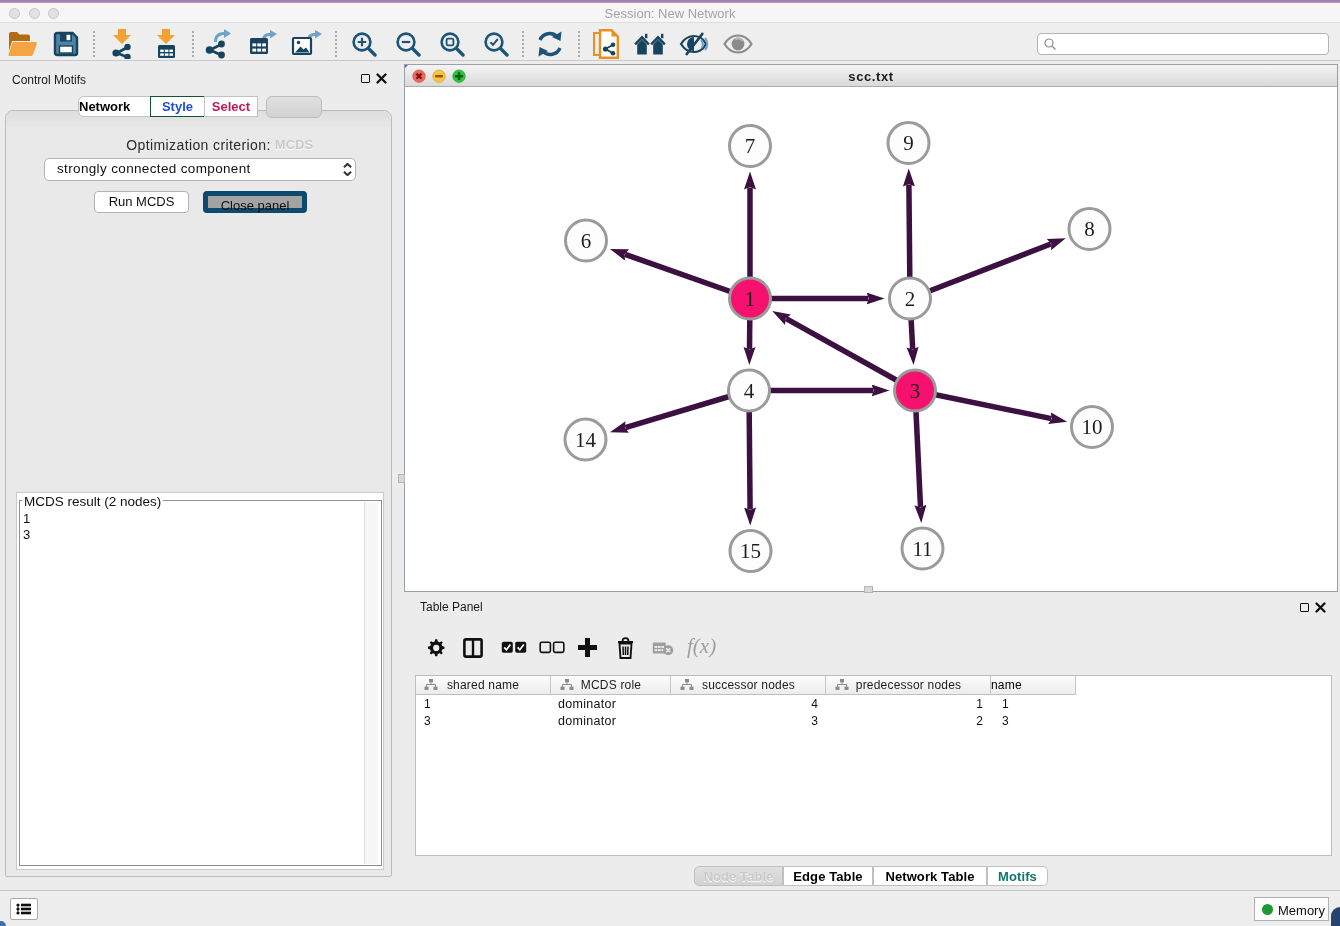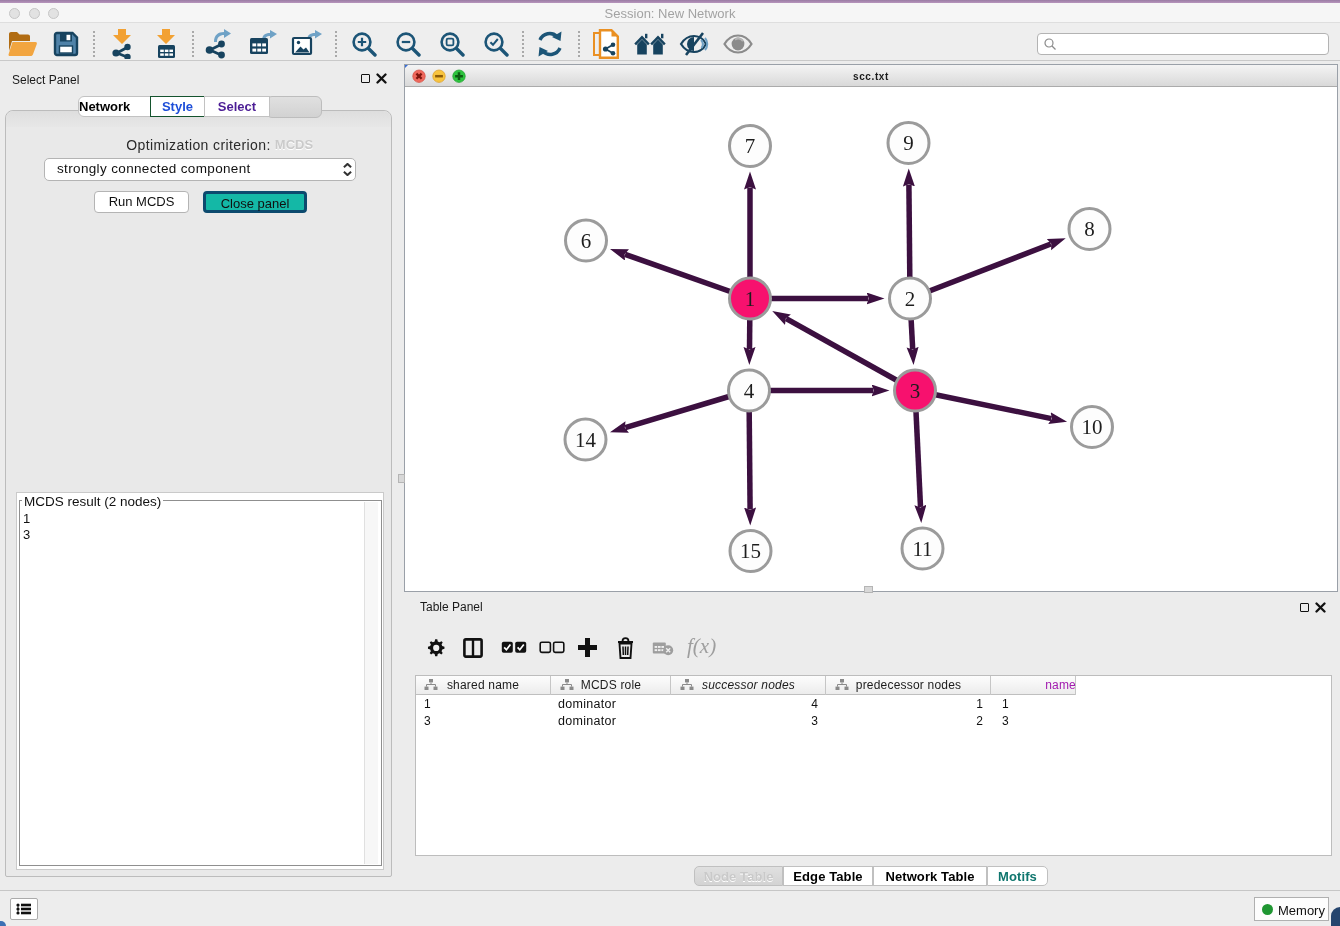--- a/index.html
+++ b/index.html
@@ -168,53 +168,53 @@
   <path d="M12 5.5 A 6.4 6.4 0 0 1 20 7" fill="none" stroke="#b5b5b5" stroke-width="2"></path>
 </svg>
 </div>
 
 <div class="abs" style="left:1037px;top:33px;width:292px;height:22px;background:#fff;border:1px solid #b3b3b3;border-radius:4px;"></div>
 <svg class="abs" style="left:1043px;top:37px;" width="14" height="14" viewBox="0 0 14 14">
     <circle cx="6" cy="6" r="4" fill="none" stroke="#8a8a8a" stroke-width="1.2"></circle>
     <line x1="9" y1="9" x2="12.5" y2="12.5" stroke="#8a8a8a" stroke-width="1.2"></line>
   </svg>
 
-<div class="abs" style="left:12px;top:73px;font-size:12px;color:#1a1a1a;">Select Panel</div>
+<div class="abs" style="left:12px;top:73px;font-size:12px;color:#1a1a1a;">Control Motifs</div>
 <div class="abs" style="left:361px;top:74px;width:9px;height:9px;border:1.5px solid #111;border-radius:1px;"></div>
 <svg class="abs" style="left:376px;top:73px;" width="11" height="11" viewBox="0 0 11 11">
     <path d="M1.5 1.5 L9.5 9.5 M9.5 1.5 L1.5 9.5" stroke="#111" stroke-width="2.3" stroke-linecap="round"></path>
   </svg>
 
 <div class="abs" style="left:5px;top:110px;width:387px;height:767px;background:#e9e9e9;border:1px solid #bcbcbc;border-radius:8px 8px 2px 2px;"></div>
 <div class="abs" style="left:6px;top:111px;width:385px;height:16px;background:linear-gradient(#dedede,#e7e7e7);border-radius:8px 8px 0 0;"></div>
 
 <div class="abs" style="left:266px;top:96px;width:56px;height:22px;background:linear-gradient(#e0e0e0,#d2d2d2);border:1px solid #bdbdbd;border-radius:6px;"></div>
 <div class="abs" style="left:266px;top:96px;width:56px;height:38px;line-height:21px;text-align:center;font-size:13px;font-weight:bold;color:#cacaca;text-shadow:0 1px 0 #fff;margin-top:38px;">MCDS</div>
 <div class="abs" style="left:78px;top:96px;width:73px;height:21px;background:#fff;border:1px solid #c2c2c2;border-radius:6px 0 0 6px;line-height:20px;text-align:left;font-size:13px;font-weight:bold;color:#000;">Network</div>
 <div class="abs" style="left:150px;top:96px;width:55px;height:21px;background:#fff;border:1px solid #14532d;line-height:20px;text-align:center;font-size:13px;font-weight:bold;color:#1d4ed8;">Style</div>
-<div class="abs" style="left:204px;top:96px;width:66px;height:21px;background:#fff;border:1px solid #c2c2c2;line-height:20px;text-align:center;font-size:13px;font-weight:bold;color:#4c1d95;">Select</div>
+<div class="abs" style="left:204px;top:96px;width:54px;height:21px;background:#fff;border:1px solid #c2c2c2;line-height:20px;text-align:center;font-size:13px;font-weight:bold;color:#be185d;">Select</div>
 
 <div class="abs" style="left:5px;top:137px;width:387px;text-align:center;font-size:14px;letter-spacing:0.4px;color:#2a2a2a;">Optimization criterion:</div>
 <div class="abs" style="left:44px;top:158px;width:312px;height:23px;background:#fff;border:1px solid #b4b4b4;border-radius:5px;"></div>
 <div class="abs" style="left:57px;top:161px;font-size:13.5px;letter-spacing:0.35px;color:#111;">strongly connected component</div>
 <svg class="abs" style="left:343px;top:163px;" width="9" height="13" viewBox="0 0 9 13">
     <path d="M0.9 4.2 L4.5 0.9 L8.1 4.2 M0.9 8.8 L4.5 12.1 L8.1 8.8" fill="none" stroke="#333" stroke-width="2" stroke-linejoin="miter"></path>
   </svg>
 <div class="abs" style="left:94px;top:191px;width:95px;height:22px;background:#fff;border:1px solid #b4b4b4;border-radius:4px;line-height:20px;text-align:center;font-size:13px;color:#111;">Run MCDS</div>
-<div class="abs" style="left:203px;top:191px;width:104px;height:22px;background:#14b8a6;border:3px solid #0c4a6e;border-radius:4px;line-height:20px;text-align:center;font-size:13px;color:#111;">Close panel</div>
+<div class="abs" style="left:203px;top:191px;width:104px;height:22px;background:#a3a3a3;border:5px solid #0c4a6e;border-radius:4px;line-height:20px;text-align:center;font-size:13px;color:#111;">Close panel</div>
 
 <div class="abs" style="left:16px;top:492px;width:368px;height:378px;background:#fff;border:1px solid #cacaca;"></div>
 <div class="abs" style="left:19px;top:500px;width:363px;height:366px;border:1px solid #8f8f8f;"></div>
 <div class="abs" style="left:22px;top:494px;font-size:13.5px;color:#111;background:#fff;padding:0 2px;">MCDS result (2 nodes)</div>
 <div class="abs" style="left:364px;top:502px;width:14px;height:362px;background:#f7f7f7;border-left:1px solid #e0e0e0;"></div>
 <div class="abs" style="left:23px;top:511px;font-size:13px;color:#111;line-height:16px;">1<br>3</div>
 
 <div class="abs" style="left:404px;top:64px;width:934px;height:528px;background:#fff;border:1px solid #9aa0a8;"></div>
 <div class="abs" style="left:405px;top:65px;width:932px;height:22px;background:linear-gradient(#f4f4f4,#d9d9d9);border-bottom:1px solid #ababab;"></div>
-<div class="abs" style="left:405px;top:65px;width:932px;height:23px;line-height:23px;text-align:center;font-weight:bold;font-size:10px;letter-spacing:0.6px;color:#1b1b1b;">scc.txt</div>
+<div class="abs" style="left:405px;top:65px;width:932px;height:23px;line-height:23px;text-align:center;font-weight:bold;font-size:13px;letter-spacing:0.6px;color:#1b1b1b;">scc.txt</div>
 <div class="abs" style="left:405px;top:65px;width:0;height:0;border-top:3px solid #3a6fd8;border-right:3px solid transparent;"></div>
 
 <svg class="abs" style="left:412px;top:69px;" width="56" height="15" viewBox="0 0 56 15">
   <circle cx="7" cy="7.2" r="6.2" fill="#ef685c" stroke="#d4564a" stroke-width="0.8"></circle>
   <path d="M4.4 4.6 L9.6 9.8 M9.6 4.6 L4.4 9.8" stroke="#7e150d" stroke-width="2.3"></path>
   <circle cx="27" cy="7.2" r="6.2" fill="#f8c43e" stroke="#dda333" stroke-width="0.8"></circle>
   <line x1="23.1" y1="7.2" x2="30.9" y2="7.2" stroke="#8c5c08" stroke-width="2.5"></line>
   <circle cx="47" cy="7.2" r="6.2" fill="#2dc33e" stroke="#2aa438" stroke-width="0.8"></circle>
   <path d="M43.1 7.2 L50.9 7.2 M47 3.3 L47 11.1" stroke="#0c5c12" stroke-width="2.5"></path>
 </svg>
@@ -342,37 +342,37 @@
     </svg>
     <div class="abs" style="left:670px;top:676px;width:1px;height:19px;background:#c6c6c6;"></div>
     <div class="abs" style="left:551px;top:678px;width:120px;text-align:center;font-size:12px;letter-spacing:0.2px;color:#1c1c1c;">MCDS role</div>
     <svg class="abs" style="left:560px;top:679px;" width="14" height="12" viewBox="0 0 14 12">
       <rect x="5" y="0" width="4" height="3.4" fill="#8a8a8a"></rect>
       <rect x="0.5" y="7.6" width="4" height="3.4" fill="#8a8a8a"></rect>
       <rect x="9.5" y="7.6" width="4" height="3.4" fill="#8a8a8a"></rect>
       <path d="M7 3.4 L7 5.5 M2.5 7.6 L2.5 5.5 L11.5 5.5 L11.5 7.6" fill="none" stroke="#8a8a8a" stroke-width="1"></path>
     </svg>
     <div class="abs" style="left:825px;top:676px;width:1px;height:19px;background:#c6c6c6;"></div>
-    <div class="abs" style="left:671px;top:678px;width:155px;text-align:center;font-size:12px;letter-spacing:0.2px;color:#1c1c1c;font-style:italic;">successor nodes</div>
+    <div class="abs" style="left:671px;top:678px;width:155px;text-align:center;font-size:12px;letter-spacing:0.2px;color:#1c1c1c;">successor nodes</div>
     <svg class="abs" style="left:680px;top:679px;" width="14" height="12" viewBox="0 0 14 12">
       <rect x="5" y="0" width="4" height="3.4" fill="#8a8a8a"></rect>
       <rect x="0.5" y="7.6" width="4" height="3.4" fill="#8a8a8a"></rect>
       <rect x="9.5" y="7.6" width="4" height="3.4" fill="#8a8a8a"></rect>
       <path d="M7 3.4 L7 5.5 M2.5 7.6 L2.5 5.5 L11.5 5.5 L11.5 7.6" fill="none" stroke="#8a8a8a" stroke-width="1"></path>
     </svg>
     <div class="abs" style="left:990px;top:676px;width:1px;height:19px;background:#c6c6c6;"></div>
     <div class="abs" style="left:826px;top:678px;width:165px;text-align:center;font-size:12px;letter-spacing:0.2px;color:#1c1c1c;">predecessor nodes</div>
     <svg class="abs" style="left:835px;top:679px;" width="14" height="12" viewBox="0 0 14 12">
       <rect x="5" y="0" width="4" height="3.4" fill="#8a8a8a"></rect>
       <rect x="0.5" y="7.6" width="4" height="3.4" fill="#8a8a8a"></rect>
       <rect x="9.5" y="7.6" width="4" height="3.4" fill="#8a8a8a"></rect>
       <path d="M7 3.4 L7 5.5 M2.5 7.6 L2.5 5.5 L11.5 5.5 L11.5 7.6" fill="none" stroke="#8a8a8a" stroke-width="1"></path>
     </svg>
     <div class="abs" style="left:1075px;top:676px;width:1px;height:19px;background:#c6c6c6;"></div>
-    <div class="abs" style="left:991px;top:678px;width:85px;text-align:right;font-size:12px;letter-spacing:0.2px;color:#a21caf;">name</div>
+    <div class="abs" style="left:991px;top:678px;width:85px;text-align:left;font-size:12px;letter-spacing:0.2px;color:#000000;">name</div>
   </div>
 <div id="tbody">
     <div class="abs" style="left:424px;top:697px;font-size:12px;color:#111;">1</div>
     <div class="abs" style="left:558px;top:697px;font-size:12.5px;letter-spacing:0.3px;color:#111;">dominator</div>
     <div class="abs" style="left:671px;top:697px;width:147px;text-align:right;font-size:12px;color:#111;">4</div>
     <div class="abs" style="left:826px;top:697px;width:157px;text-align:right;font-size:12px;color:#111;">1</div>
     <div class="abs" style="left:1002px;top:697px;font-size:12px;color:#111;">1</div>
     <div class="abs" style="left:424px;top:713.5px;font-size:12px;color:#111;">3</div>
     <div class="abs" style="left:558px;top:713.5px;font-size:12.5px;letter-spacing:0.3px;color:#111;">dominator</div>
     <div class="abs" style="left:671px;top:713.5px;width:147px;text-align:right;font-size:12px;color:#111;">3</div>

